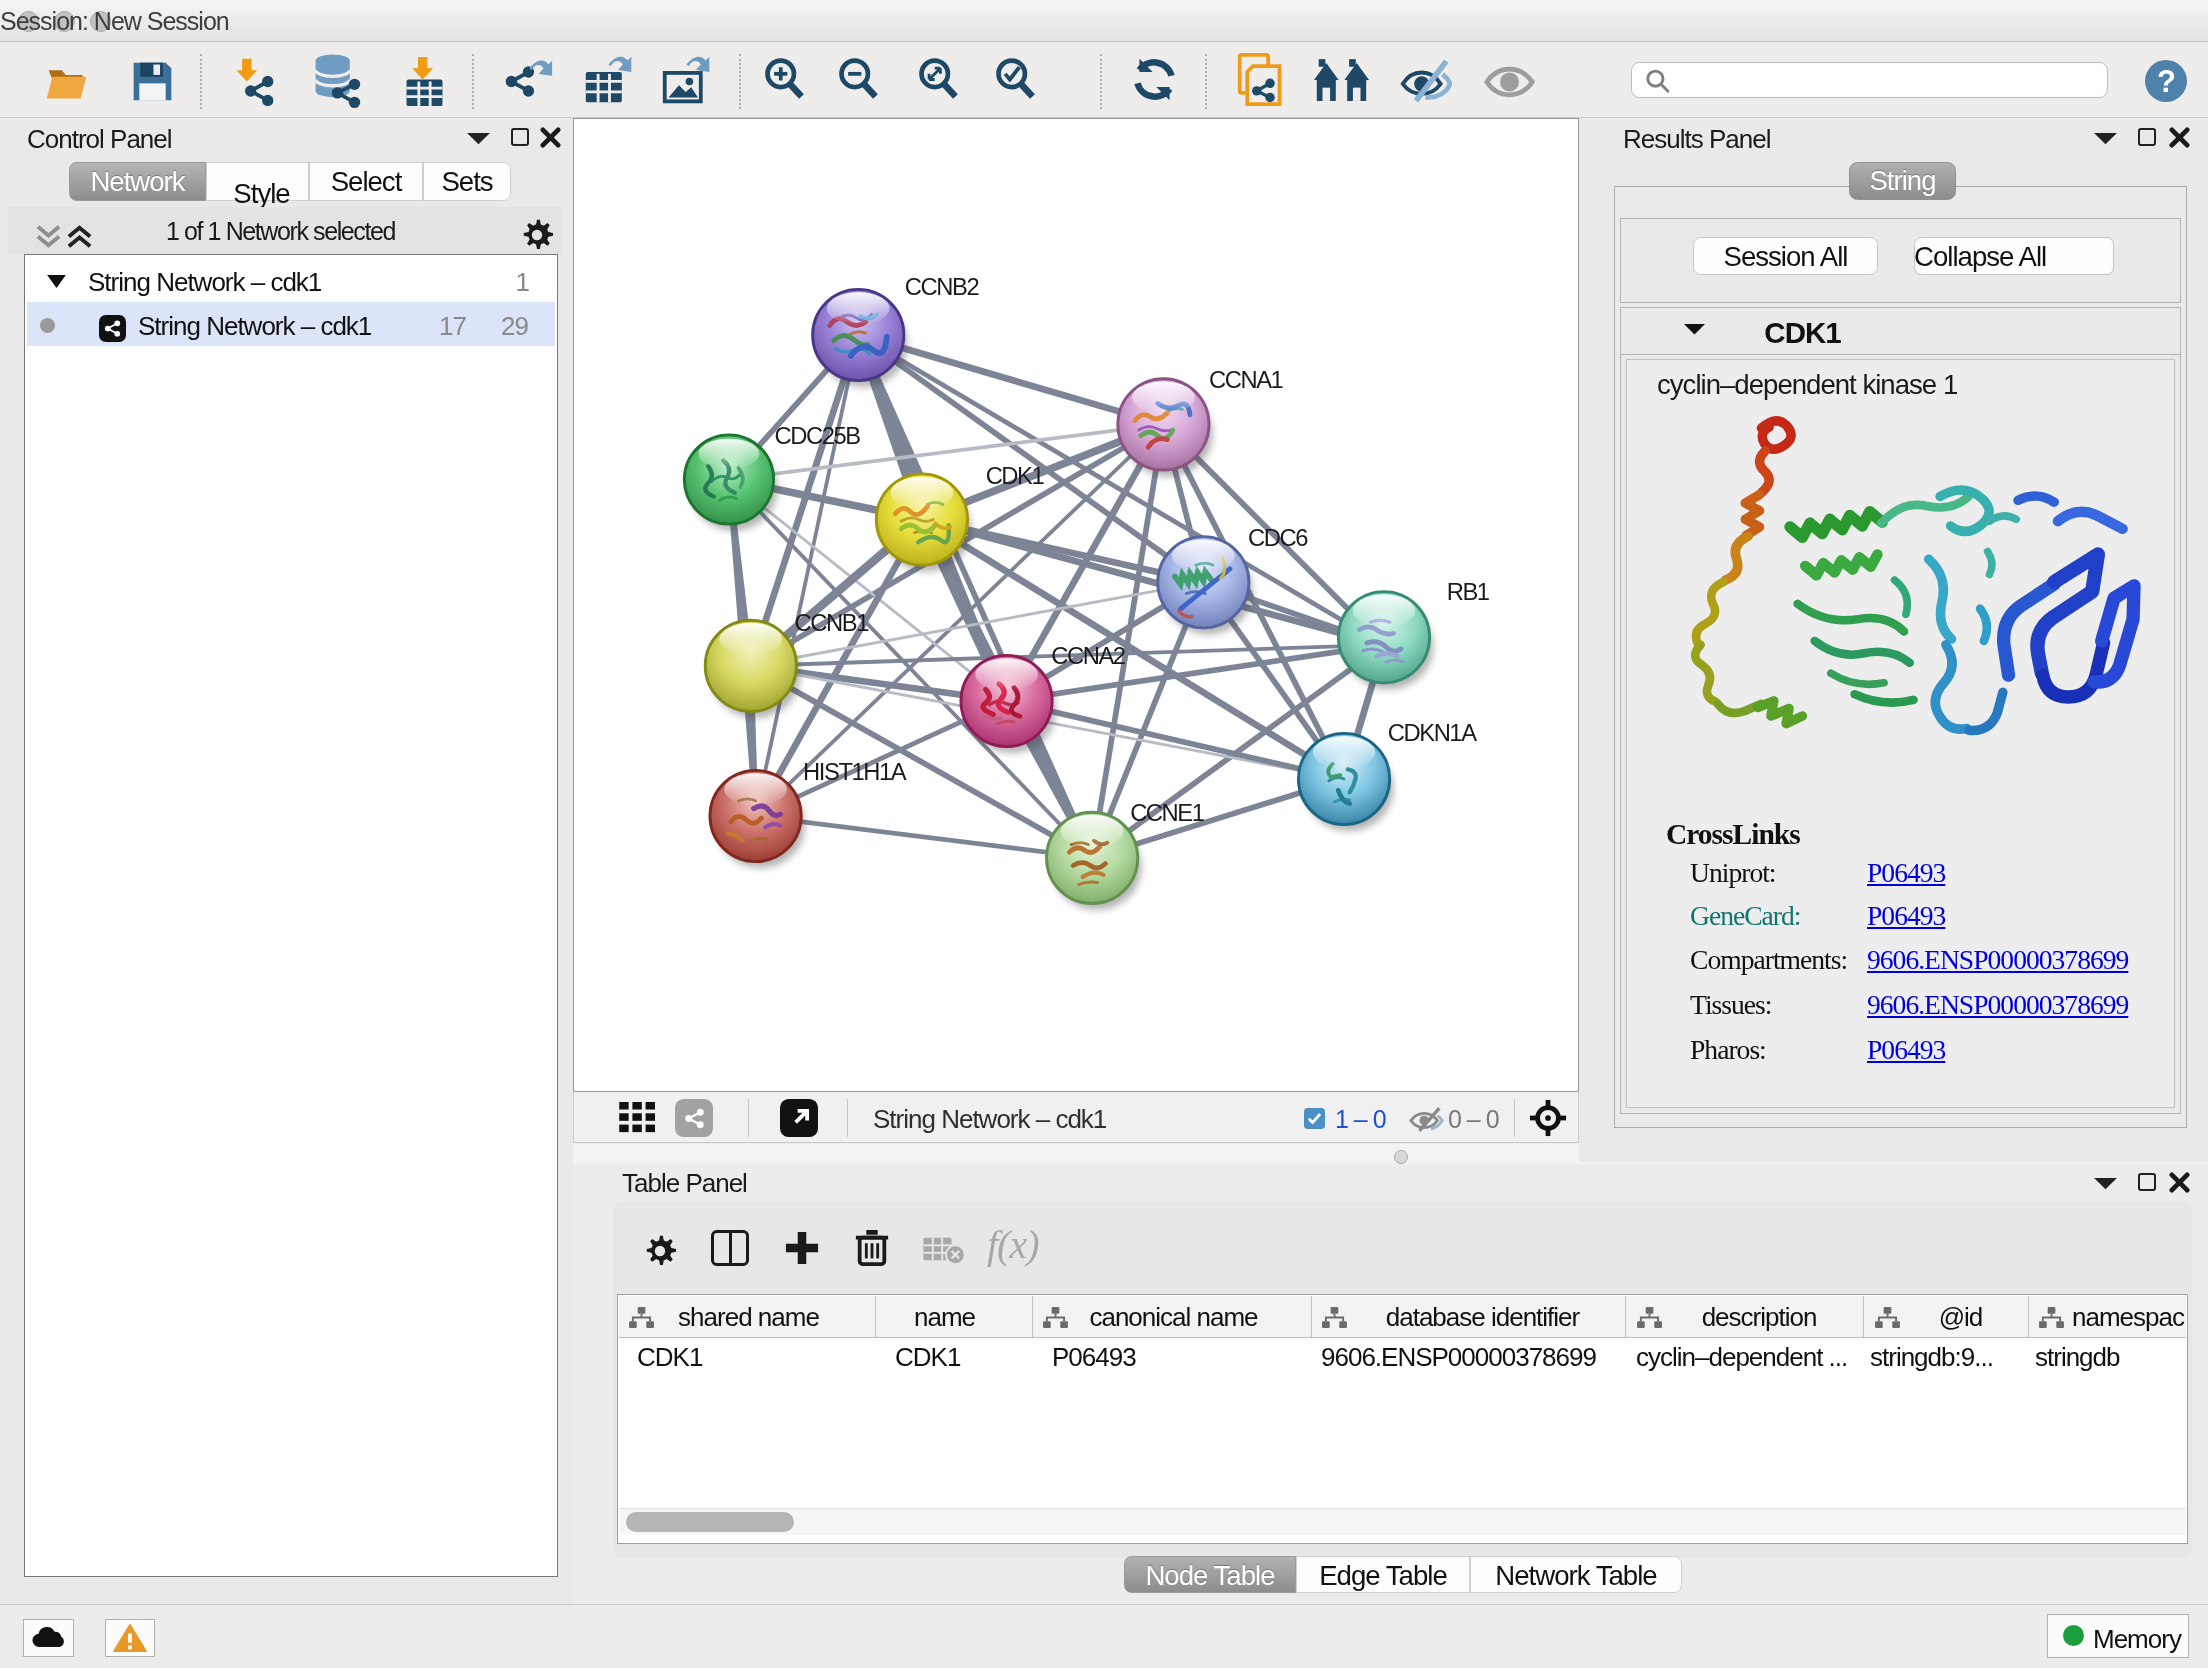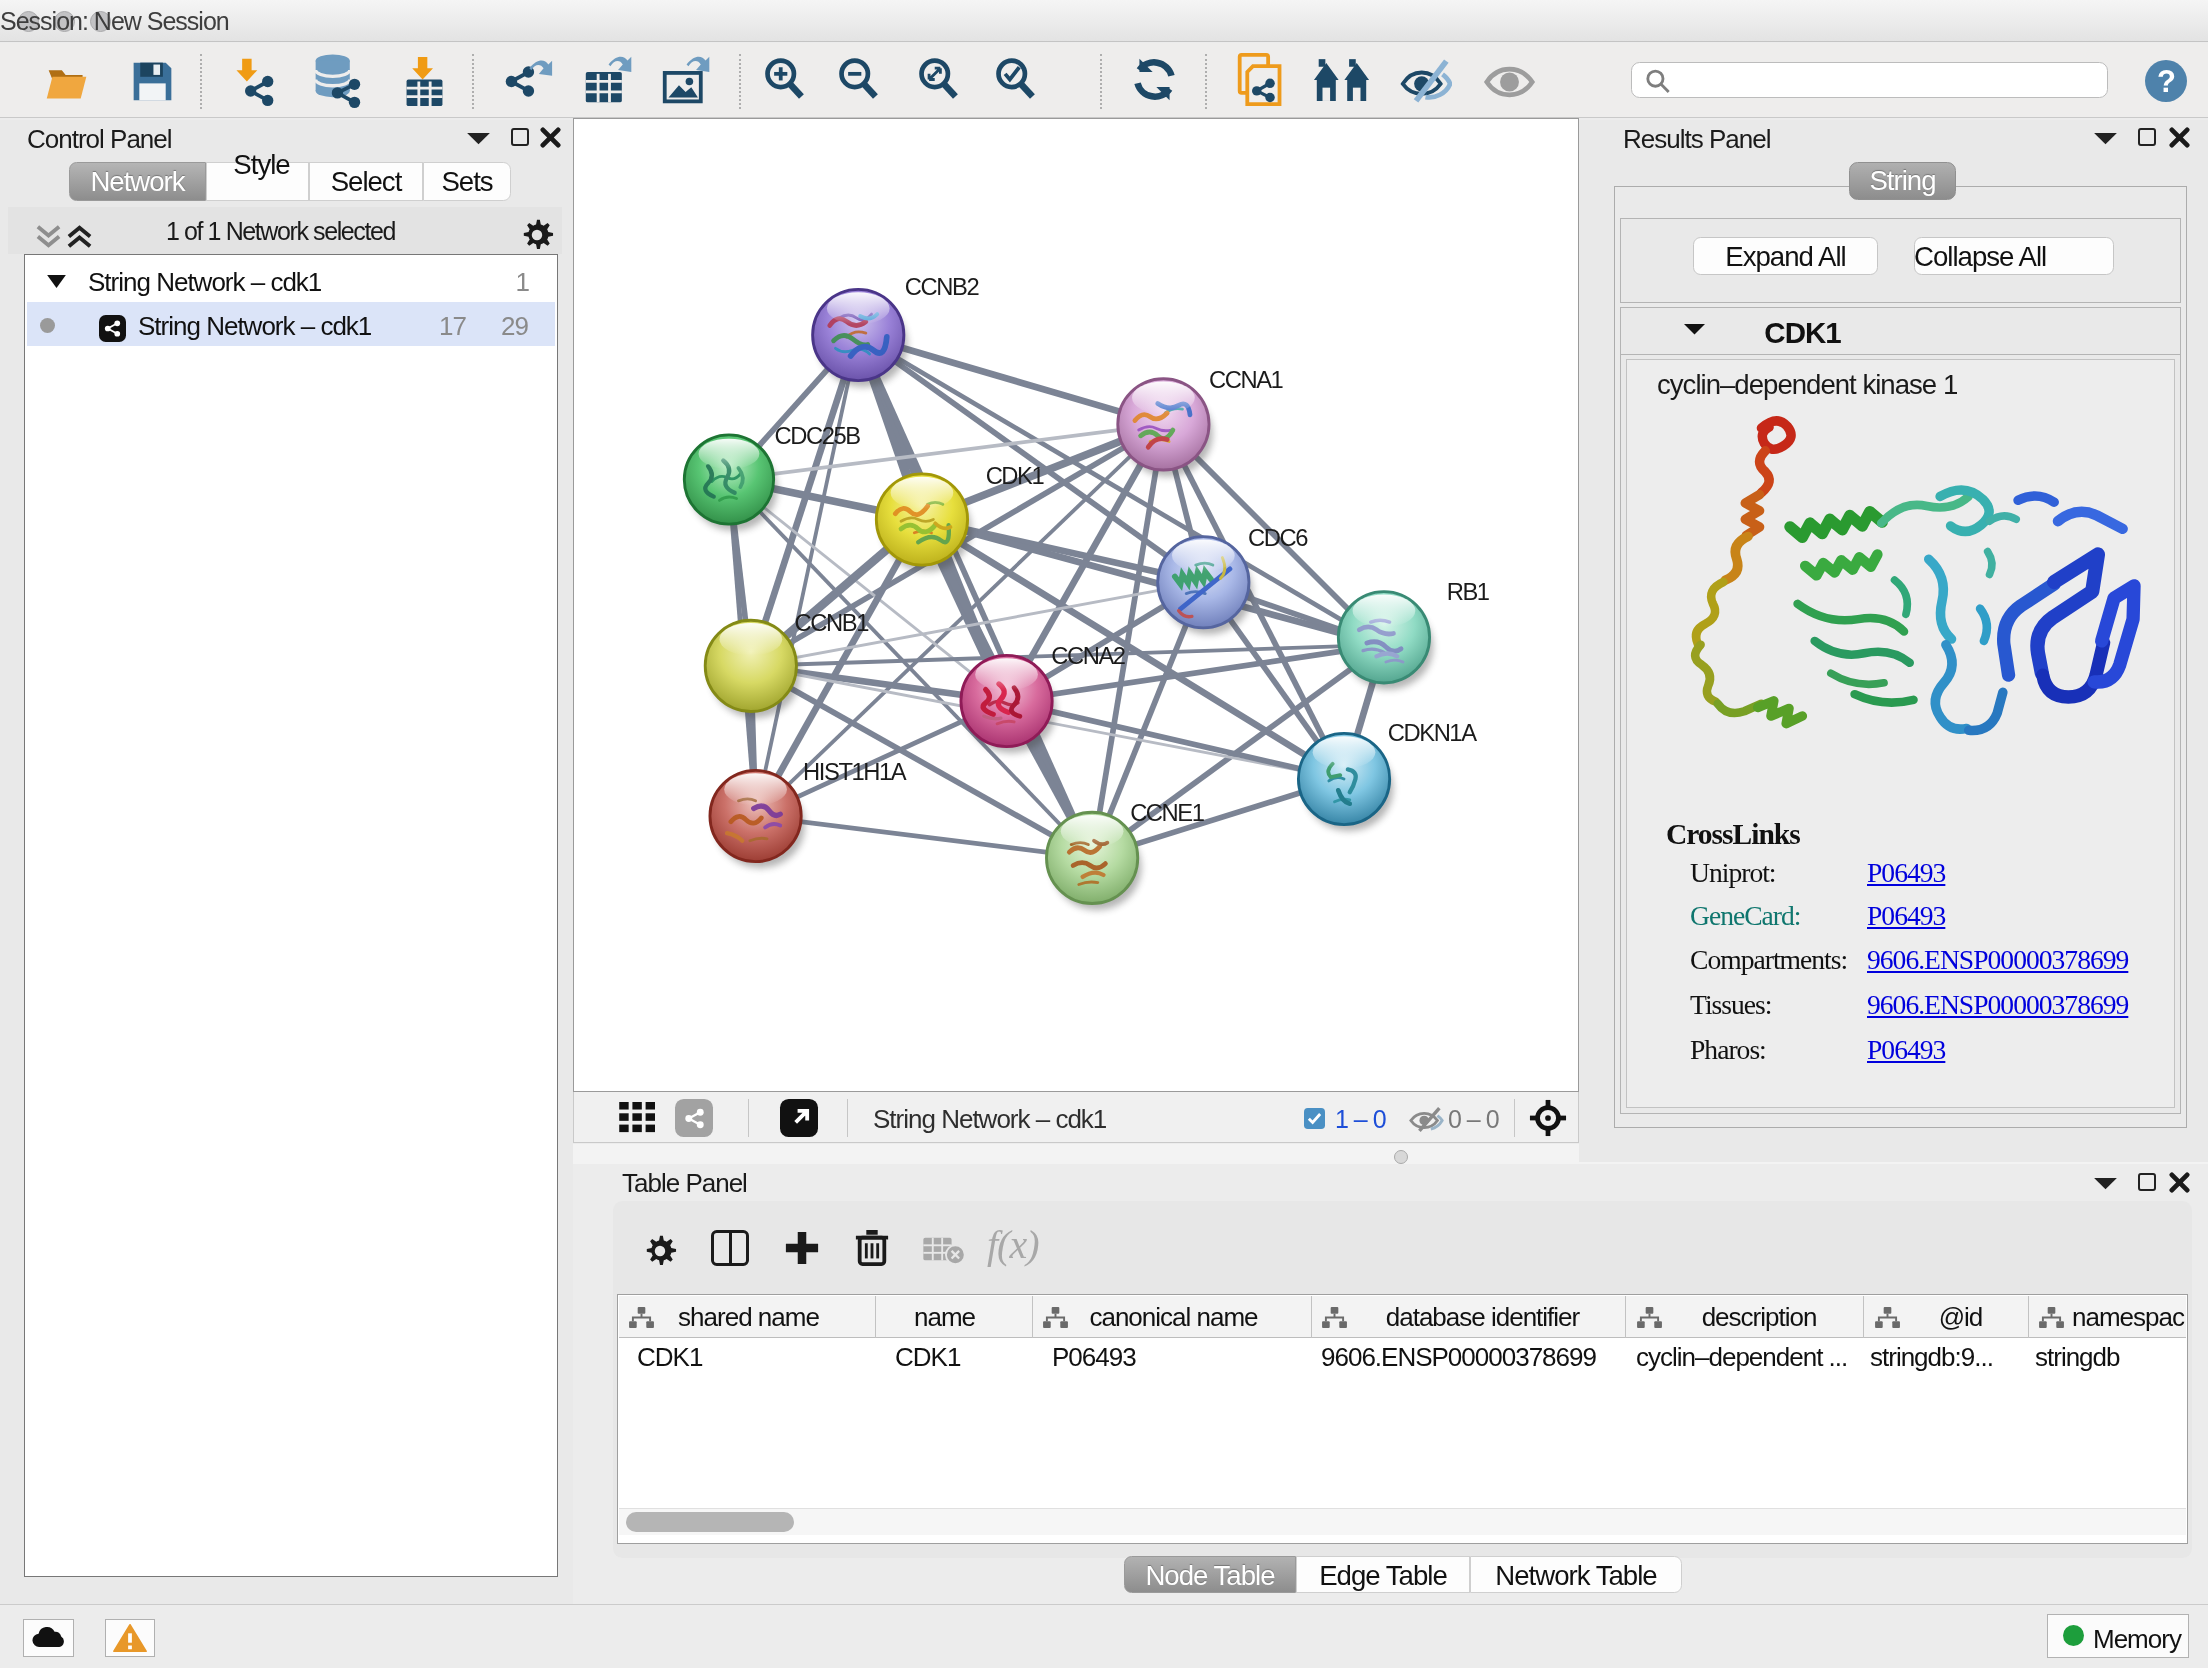--- a/index.html
+++ b/index.html
@@ -185,21 +185,21 @@
     <path d="M1 1 L25 1 L13 13 Z" fill="#222"></path>
   </svg>
 <div class="abs" style="left:511px;top:128px;width:18px;height:18px;border:2.9px solid #222;border-radius:2.9px"></div>
 <svg class="ico" style="left:540px;top:127px" width="21" height="21" viewBox="0 0 22 22">
     <path d="M3 3 L19 19 M19 3 L3 19" stroke="#1a1a1a" stroke-width="5" stroke-linecap="round"></path>
   </svg>
 
 <div class="abs" style="left:69px;top:162px;width:137px;height:39px;background:linear-gradient(#b5b5b5,#8d8d8d);border-radius:7.6px 0 0 7.6px;border:1px solid #9a9a9a"></div>
 <div class="abs" style="left:69px;top:166px;width:137px;text-align:center;font-size:27.6px;color:#fff;text-shadow:0 -1px 1px #777">Network</div>
 <div class="abs" style="left:206px;top:162px;width:103px;height:39px;background:#fdfdfd;border:1px solid #cfcfcf"></div>
-<div class="abs" style="left:206px;top:149px;width:111px;text-align:center;font-size:27.6px;color:#111">Style</div>
+<div class="abs" style="left:206px;top:178px;width:111px;text-align:center;font-size:27.6px;color:#111">Style</div>
 <div class="abs" style="left:309px;top:162px;width:114px;height:39px;background:#fdfdfd;border:1px solid #cfcfcf"></div>
 <div class="abs" style="left:309px;top:166px;width:114px;text-align:center;font-size:27.6px;color:#111">Select</div>
 <div class="abs" style="left:423px;top:162px;width:88px;height:39px;background:#fdfdfd;border:1px solid #cfcfcf;border-radius:0 7.6px 7.6px 0"></div>
 <div class="abs" style="left:423px;top:166px;width:88px;text-align:center;font-size:27.6px;color:#111">Sets</div>
 
 <div class="abs" style="left:7.6px;top:207px;width:554px;height:47px;background:#e3e3e3"></div>
 <svg class="ico" style="left:35px;top:223px" width="27" height="27" viewBox="0 0 28 28">
     <path d="M3 4 L14 13 L25 4 M3 14 L14 23 L25 14" fill="none" stroke="#8e8e8e" stroke-width="4"></path>
   </svg>
 <svg class="ico" style="left:66px;top:223px" width="27" height="27" viewBox="0 0 28 28">
@@ -561,21 +561,21 @@
   </svg>
 <div class="abs" style="left:2138px;top:128px;width:18px;height:18px;border:2.9px solid #222;border-radius:2.9px"></div>
 <svg class="ico" style="left:2169px;top:127px" width="21" height="21" viewBox="0 0 22 22">
     <path d="M3 3 L19 19 M19 3 L3 19" stroke="#1a1a1a" stroke-width="5" stroke-linecap="round"></path>
   </svg>
 <div class="abs" style="left:1614px;top:186px;width:573px;height:942px;background:#eaeaea;border:1.9px solid #acacac"></div>
 <div class="abs" style="left:1849px;top:162px;width:107px;height:38px;background:linear-gradient(#b0b0b0,#8d8d8d);border-radius:8.6px;border:1px solid #909090"></div>
 <div class="abs" style="left:1849px;top:165px;width:107px;text-align:center;font-size:27.6px;color:#fff;text-shadow:0 -1px 1px #777">String</div>
 <div class="abs" style="left:1620px;top:218px;width:561px;height:85px;background:#e9e9e9;border:1.9px solid #b4b4b4"></div>
 <div class="abs" style="left:1693px;top:237px;width:185px;height:38px;background:#fdfdfd;border:1.9px solid #c6c6c6;border-radius:7.6px"></div>
-<div class="abs" style="left:1693px;top:241px;width:185px;text-align:center;font-size:27.6px;color:#111">Expand All</div>
+<div class="abs" style="left:1693px;top:241px;width:185px;text-align:center;font-size:27.6px;color:#111">Session All</div>
 <div class="abs" style="left:1914px;top:237px;width:200px;height:38px;background:#fdfdfd;border:1.9px solid #c6c6c6;border-radius:7.6px"></div>
 <div class="abs" style="left:1914px;top:241px;width:200px;text-align:left;font-size:27.6px;color:#111">Collapse All</div>
 <div class="abs" style="left:1620px;top:307px;width:561px;height:807px;background:#e9e9e9;border:1.9px solid #b4b4b4"></div>
 <div class="abs" style="left:1620px;top:307px;width:561px;height:48px;border-bottom:1.9px solid #b4b4b4"></div>
 <svg class="ico" style="left:1683px;top:323px" width="23" height="12.4" viewBox="0 0 24 13">
     <path d="M1 1 L23 1 L12 12 Z" fill="#111"></path>
   </svg>
 <div class="abs" style="left:1620px;top:316px;width:365px;text-align:center;font-size:29.5px;font-weight:bold;color:#111">CDK1</div>
 <div class="abs" style="left:1626px;top:359px;width:549px;height:749px;background:#ededed;border:1px solid #c2c2c2"></div>
 <div class="abs" style="left:1657px;top:369px;font-size:27.6px;color:#1a1a1a">cyclin–dependent kinase 1</div>

